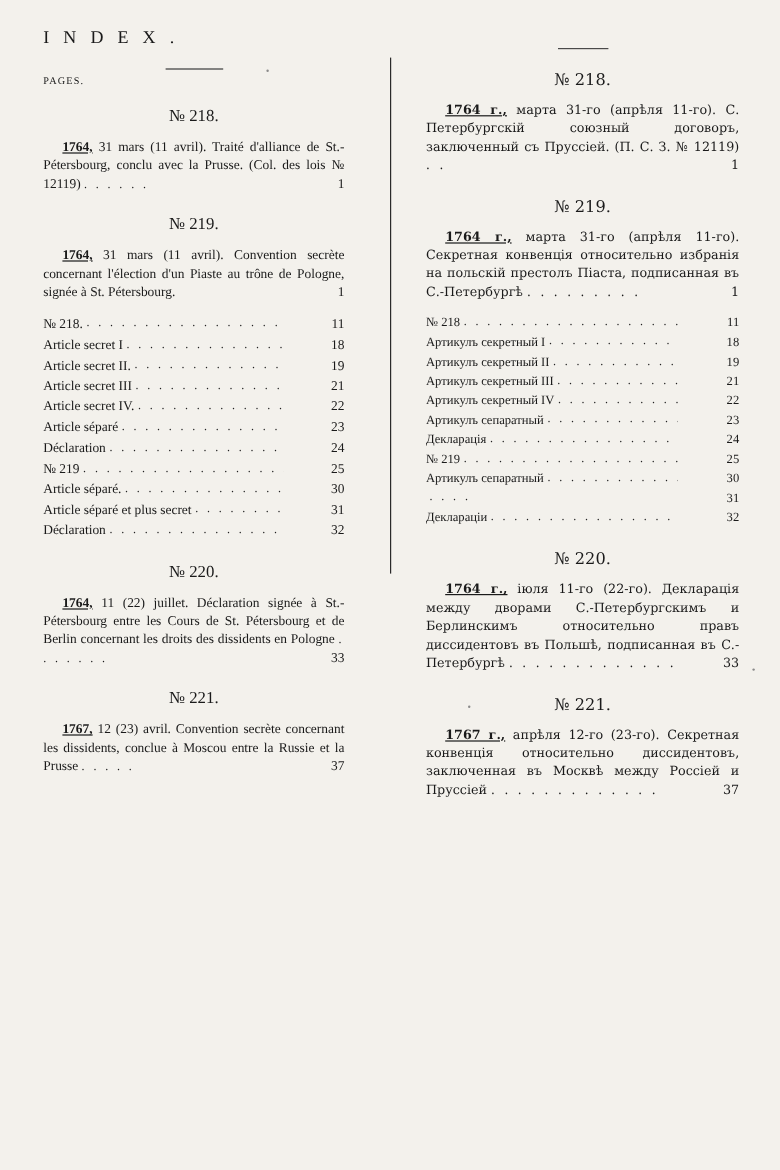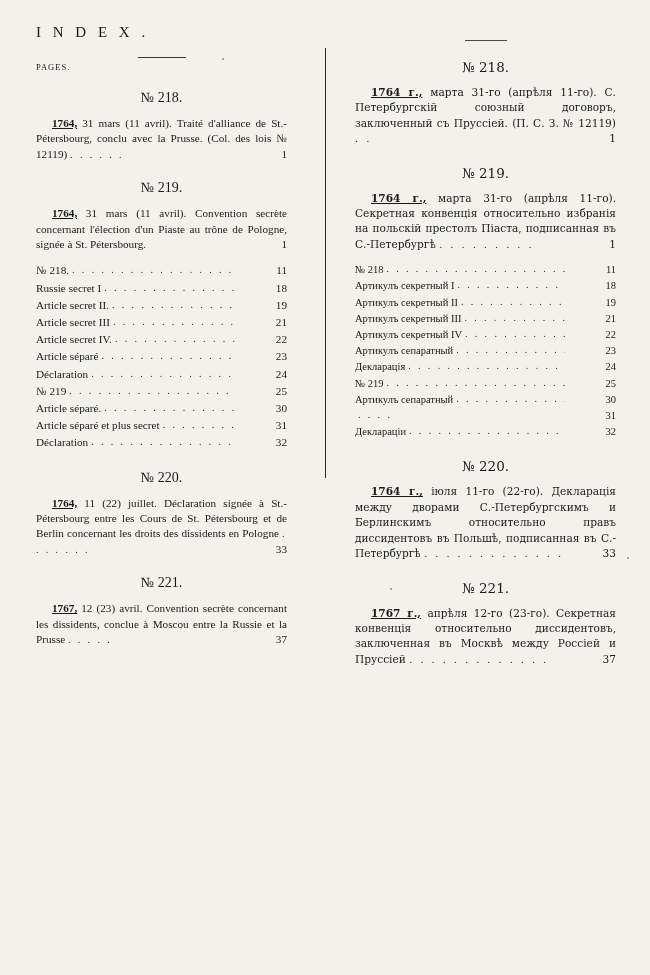--- a/index.html
+++ b/index.html
@@ -183,21 +183,21 @@
         <span class="pg">1</span>
       </p>
 
       <ul class="toc">
         <li>
             <span class="lbl">№ 218.</span>
             <span class="dots">. . . . . . . . . . . . . . . . . . . . . . . .</span>
             <span class="num">11</span>
           </li>
         <li>
-            <span class="lbl">Russie secret I</span>
+            <span class="lbl">Article secret I</span>
             <span class="dots">. . . . . . . . . . . . . . . . . . . . . . . .</span>
             <span class="num">18</span>
           </li>
         <li>
             <span class="lbl">Article secret II.</span>
             <span class="dots">. . . . . . . . . . . . . . . . . . . . . . . .</span>
             <span class="num">19</span>
           </li>
         <li>
             <span class="lbl">Article secret III</span>

